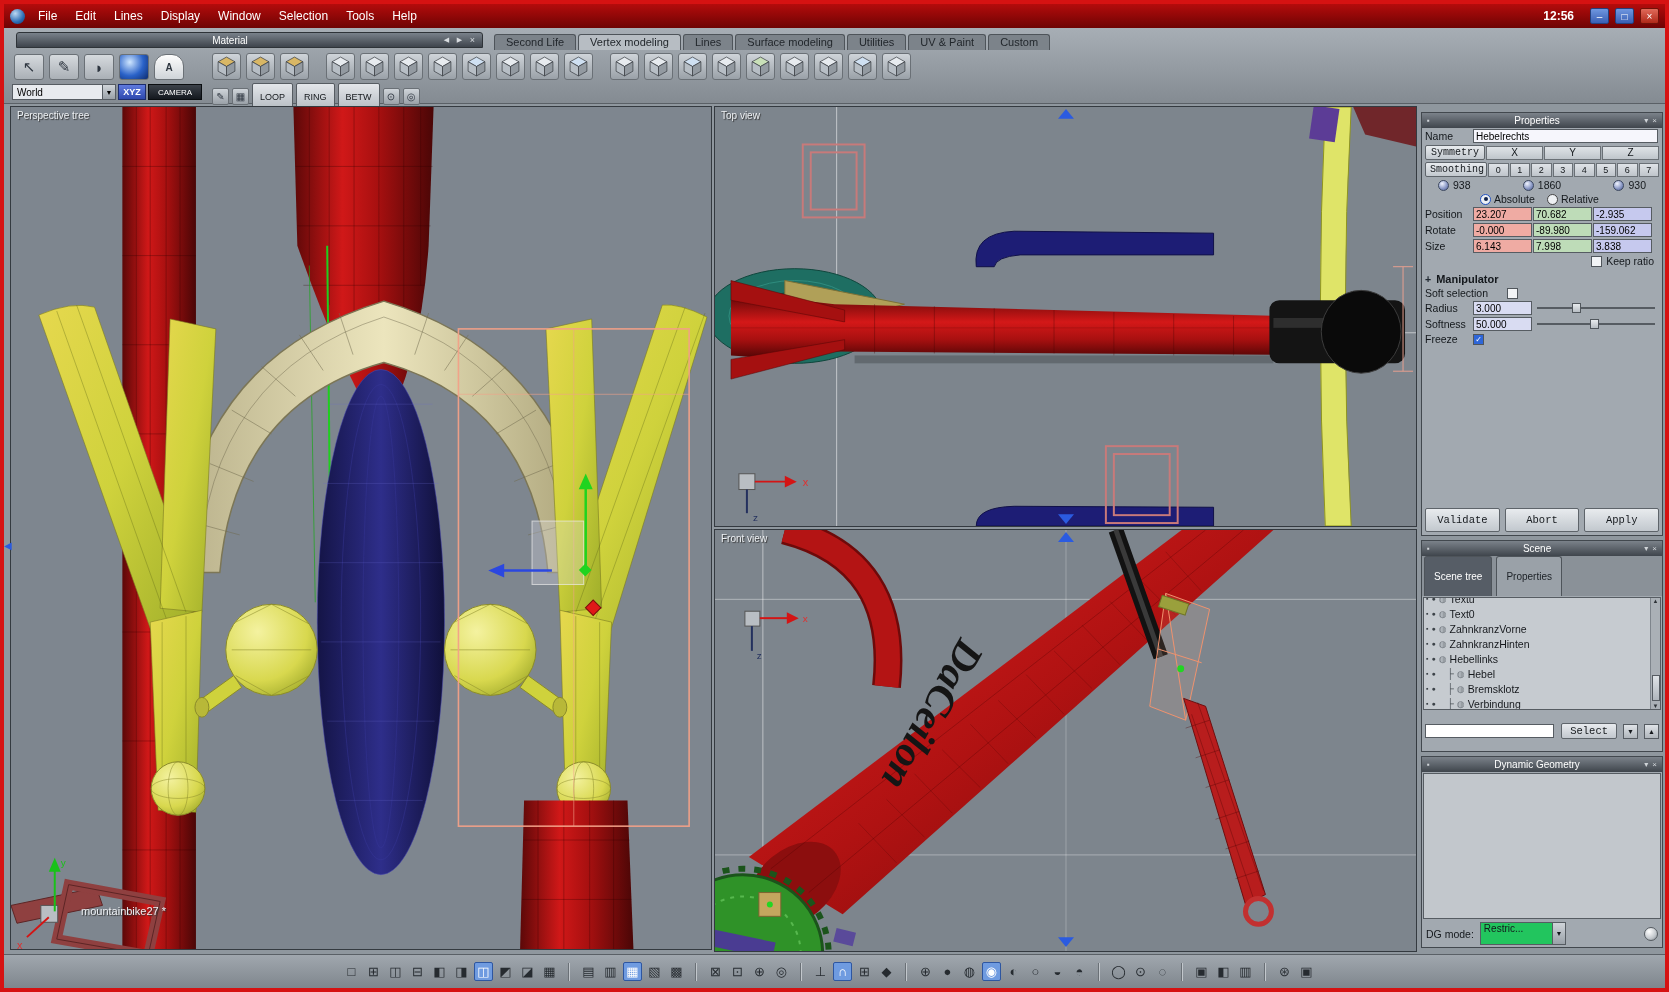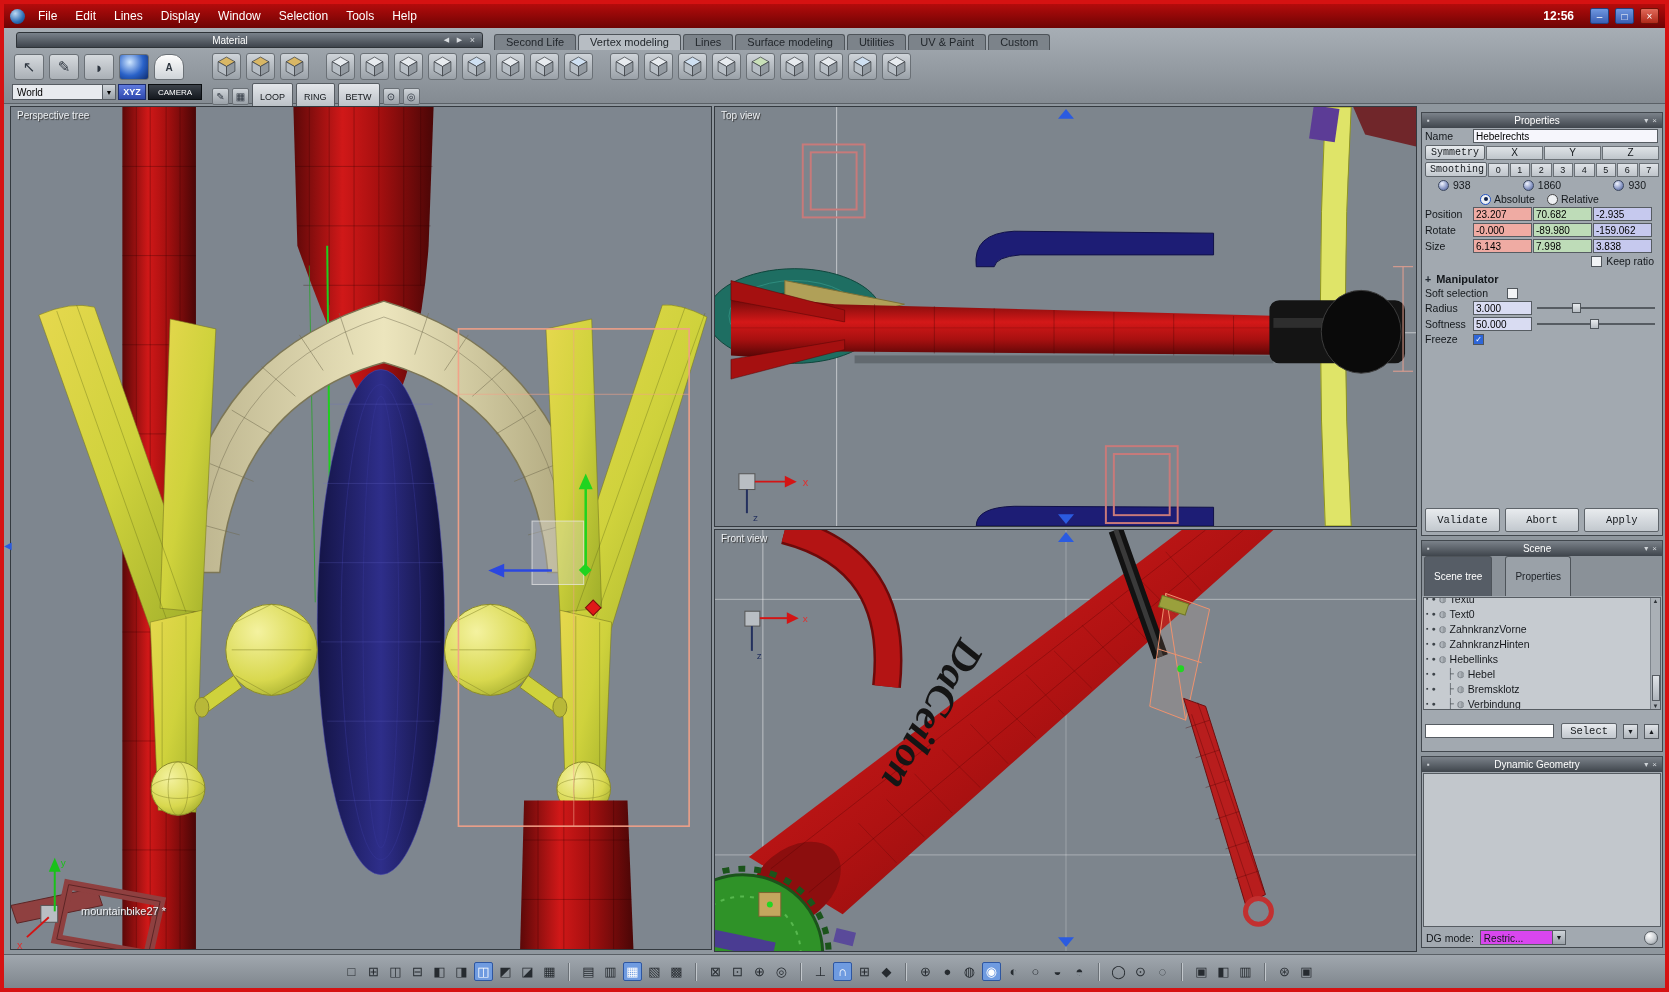--- a/index.html
+++ b/index.html
@@ -83,39 +83,39 @@
 .maniplabel{font-weight:bold;font-size:11px}
 .softrow .rlabel2{width:82px}
 .slider{position:relative;height:12px;flex:1;margin:0 4px}
 .slider::before{content:"";position:absolute;left:0;right:0;top:5px;height:2px;background:#565c62}
 .thumb{position:absolute;top:1px;width:9px;height:10px;background:linear-gradient(#e8ebee,#b8bec4);border:1px solid #50565c}
 .fsm{width:54px;background:#d9dcf2}
 .buttonsrow{margin-top:auto;padding:3px;gap:5px}
 .buttonsrow .btn{flex:1;height:24px}
 
 .stabs{display:flex;flex:0 0 17px;align-items:flex-end;background:#8a9198;padding-left:2px}
-.stab{font-size:10px;padding:14px 9px;border:1px solid #4e545a;border-bottom:none;border-radius:3px 3px 0 0;background:#9aa1a8;color:#1c2126;margin-right:13px}
+.stab{font-size:10px;padding:14px 9px;border:1px solid #4e545a;border-bottom:none;border-radius:3px 3px 0 0;background:#9aa1a8;color:#1c2126;margin-right:4px}
 .stab.active{background:#565d66;color:#fff}
 .tree{flex:1;background:#c6cbd0;border:1px solid #565c62;margin:1px;overflow:hidden;position:relative;padding-right:11px}
 .trow{display:flex;align-items:center;height:15px;font-size:10.5px;gap:3px;padding:0 2px;color:#16191d;white-space:nowrap}
 .trow:first-child{margin-top:-7px}
 .trow.sel{background:#2f78e8;color:#fff}
 .ti{font-size:7px;color:#3c4248;flex:0 0 auto}
 .obj{font-size:9px;color:#6e757c}
 .trow.sel .ti,.trow.sel .obj{color:#dce6f6}
 .branch{font-size:10px;color:#4e545a;margin-left:8px}
 .scrollbar{position:absolute;right:0;top:0;bottom:0;width:10px;background:#aab0b6;border-left:1px solid #7e858c;display:flex;flex-direction:column;align-items:center;font-size:6px;color:#2e3338}
 .sb-thumb{width:8px;height:26px;background:linear-gradient(#dfe3e7,#b0b6bc);border:1px solid #565c62;margin-top:auto;margin-bottom:2px}
 .selectrow{gap:6px;padding:12px 3px}
 .filter{flex:1;width:auto;background:#fff}
 .sqbtn{width:15px;height:15px;background:linear-gradient(#dfe3e7,#b0b6bc);border:1px solid #565c62;font-size:7px;display:flex;align-items:center;justify-content:center}
 
 .dg-body{flex:1;background:#c2c7cc;border:1px solid #565c62;margin:1px}
 .dgrow{gap:6px;padding:2px 4px}
-.dropdown{display:flex;align-items:flex-end;height:15px;background:#d946ef;border:1px solid #565c62;font-size:10px;padding-left:3px;width:86px}
+.dropdown{display:flex;align-items:flex-start;height:23px;background:#22c55e;border:1px solid #565c62;font-size:10px;padding-left:3px;width:86px}
 .dropdown .dd{margin-left:auto;width:13px;height:100%;background:linear-gradient(#cfd4d9,#9aa1a8);border-left:1px solid #565c62;font-size:7px;display:flex;align-items:center;justify-content:center}
 .dg-sphere{width:14px;height:14px;border-radius:50%;background:radial-gradient(circle at 35% 30%,#ffffff,#c2c7cc 60%,#7e858c);border:1px solid #565c62;margin-left:auto}
 
 #bottombar{position:absolute;left:0;bottom:0;right:0;height:34px;background:linear-gradient(#a0a7ae,#7f868d);border-top:1px solid #5a6066;display:flex;align-items:center;padding-left:338px;gap:3px}
 .bicon{min-width:19px;height:19px;display:flex;align-items:center;justify-content:center;font-size:13px;color:#262b30;border:1px solid transparent;border-radius:2px}
 .bicon.active{background:#6f9be0;border-color:#2e56a0;color:#fff}
 .bsep{width:2px;height:18px;background:#6a7076;border-right:1px solid #c2c7cc;margin:0 6px}
 </style>
 </head>
 <body>

